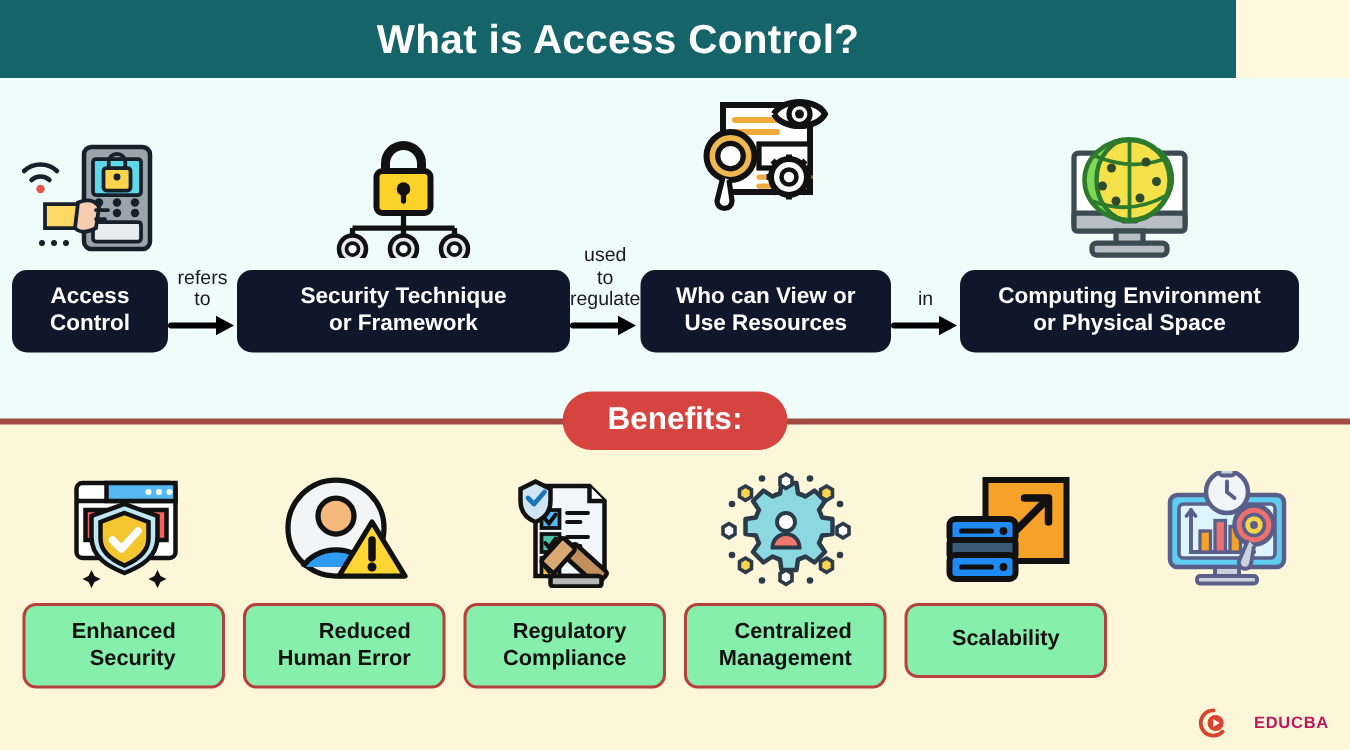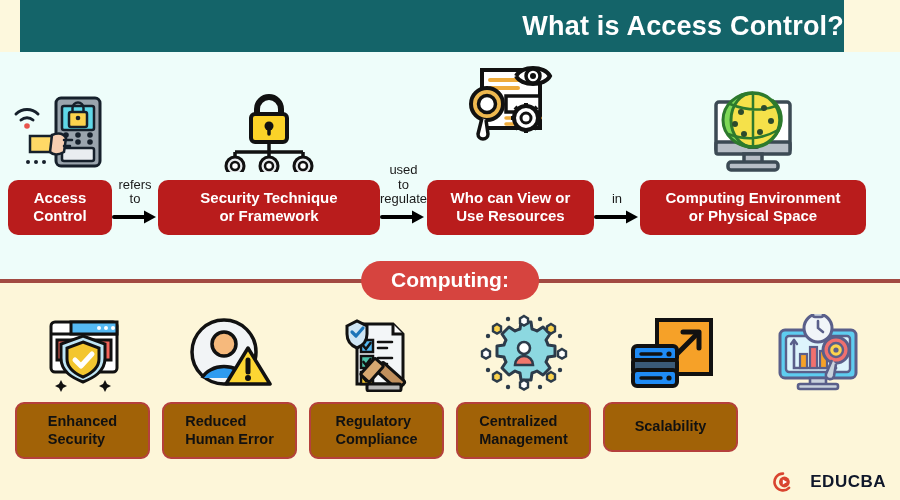--- a/index.html
+++ b/index.html
@@ -7,21 +7,21 @@
     width:900px;height:500px;overflow:hidden;
     font-family:"Liberation Sans",sans-serif;
     background:#fdf8dd;
   }
   .canvas{position:relative;width:900px;height:500px;}
 
   
   .header{
     position:absolute;left:0;top:0;width:824px;height:52px;
     background:#146469;
-    display:flex;align-items:center;justify-content:flex-end;margin-left:20px;
+    display:flex;align-items:center;justify-content:center;
   }
   .header-title{
     color:#ffffff;font-size:27px;font-weight:bold;letter-spacing:.2px;
   }
 
   
   .top-section{
     position:absolute;left:0;top:52px;width:900px;height:229px;
     background:#eefdfa;
   }
@@ -39,21 +39,21 @@
   .flow{
     position:absolute;left:0;top:52px;width:900px;height:229px;
     display:flex;align-items:flex-end;
   }
   .flow-node{
     display:flex;flex-direction:column;align-items:center;justify-content:flex-end;
     height:100%;padding-bottom:46px;box-sizing:border-box;
   }
   .flow-icon{height:86px;display:flex;align-items:flex-end;justify-content:center;margin-bottom:8px;}
   .flow-box{
-    background:#b91c1c;color:#ffffff;border-radius:10px;
+    background:#0f172a;color:#ffffff;border-radius:10px;
     font-size:15px;font-weight:bold;line-height:1.25;text-align:center;
     display:flex;align-items:center;justify-content:center;
     box-sizing:border-box;padding:9px 10px;min-height:52px;
   }
   .n1 .flow-box{width:104px;}
   .n2 .flow-box{width:222px;}
   .n3 .flow-box{width:167px;margin-top:28px;}
   .n4 .flow-box{width:226px;}
 
   .connector{
@@ -79,32 +79,32 @@
   .benefits-row{
     position:absolute;left:0;top:310px;width:900px;height:160px;
     display:flex;align-items:flex-start;justify-content:center;gap:12px;
   }
   .benefit{
     width:135px;display:flex;flex-direction:column;align-items:center;
   }
   .benefit-icon{height:86px;display:flex;align-items:center;justify-content:center;}
   .benefit-card{
     margin-top:6px;width:100%;box-sizing:border-box;
-    background:#a16207;border:2px solid #b5403c;border-radius:9px;
+    background:#86efac;border:2px solid #b5403c;border-radius:9px;
     color:#111;font-size:14.5px;font-weight:bold;line-height:1.22;
-    text-align:left;padding:9px 4px;min-height:50px;
+    text-align:right;padding:9px 4px;min-height:50px;
     display:flex;align-items:center;justify-content:center;
   }
 
   
   .logo{
     position:absolute;right:14px;bottom:8px;
     display:flex;align-items:center;gap:5px;
   }
-  .logo-text{font-size:17px;font-weight:bold;color:#0f172a;letter-spacing:.5px;padding-left:12px;}
+  .logo-text{font-size:11px;font-weight:bold;color:#be185d;letter-spacing:.5px;padding-left:12px;}
 </style>
 </head>
 <body>
 
 <div class="canvas">
 
   <div class="top-section"></div>
   <div class="bottom-section"></div>
   <div class="divider"></div>
 
@@ -251,21 +251,21 @@
           </g>
         </svg>
       </div>
       <div class="flow-box" style="white-space:pre-line">Computing Environment
 or Physical Space</div>
     </div>
 
     <div style="width:8px"></div>
   </div>
 
-  <div class="benefits-pill">Computing:</div>
+  <div class="benefits-pill">Benefits:</div>
 
   <div class="benefits-row">
 
     <div class="benefit">
       <div class="benefit-icon">
         <svg width="92" height="78" viewBox="0 0 92 78">
           <rect x="14" y="8" width="66" height="50" rx="4" fill="#fff" stroke="#111" stroke-width="3"></rect>
           <path d="M14 20 h66" stroke="#111" stroke-width="3"></path>
           <path d="M34 8 h46 v12 h-46 z" fill="#55b9f3" stroke="#111" stroke-width="3"></path>
           <g fill="#fff">

